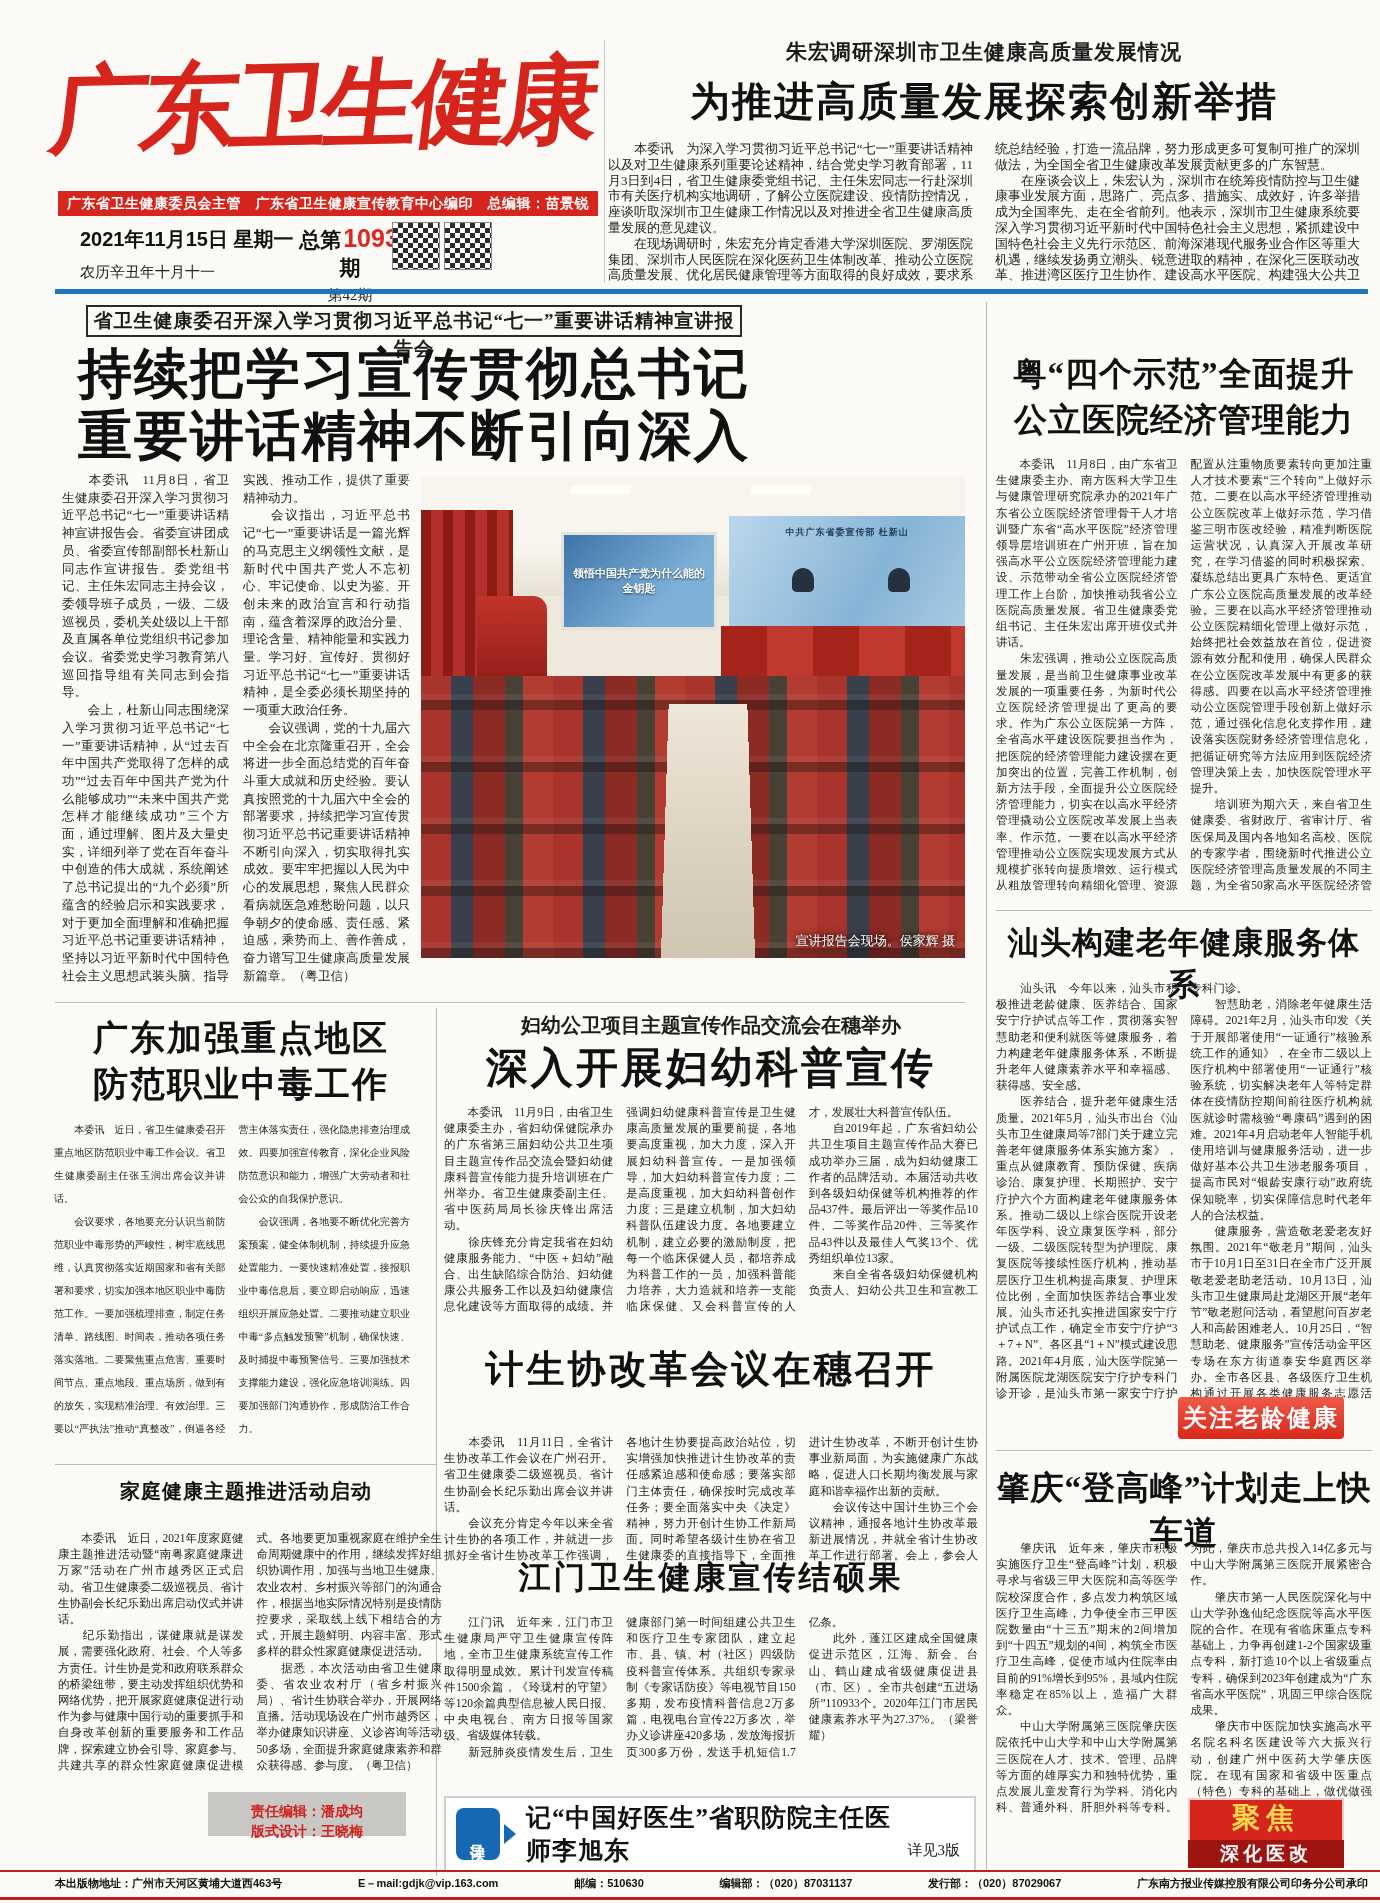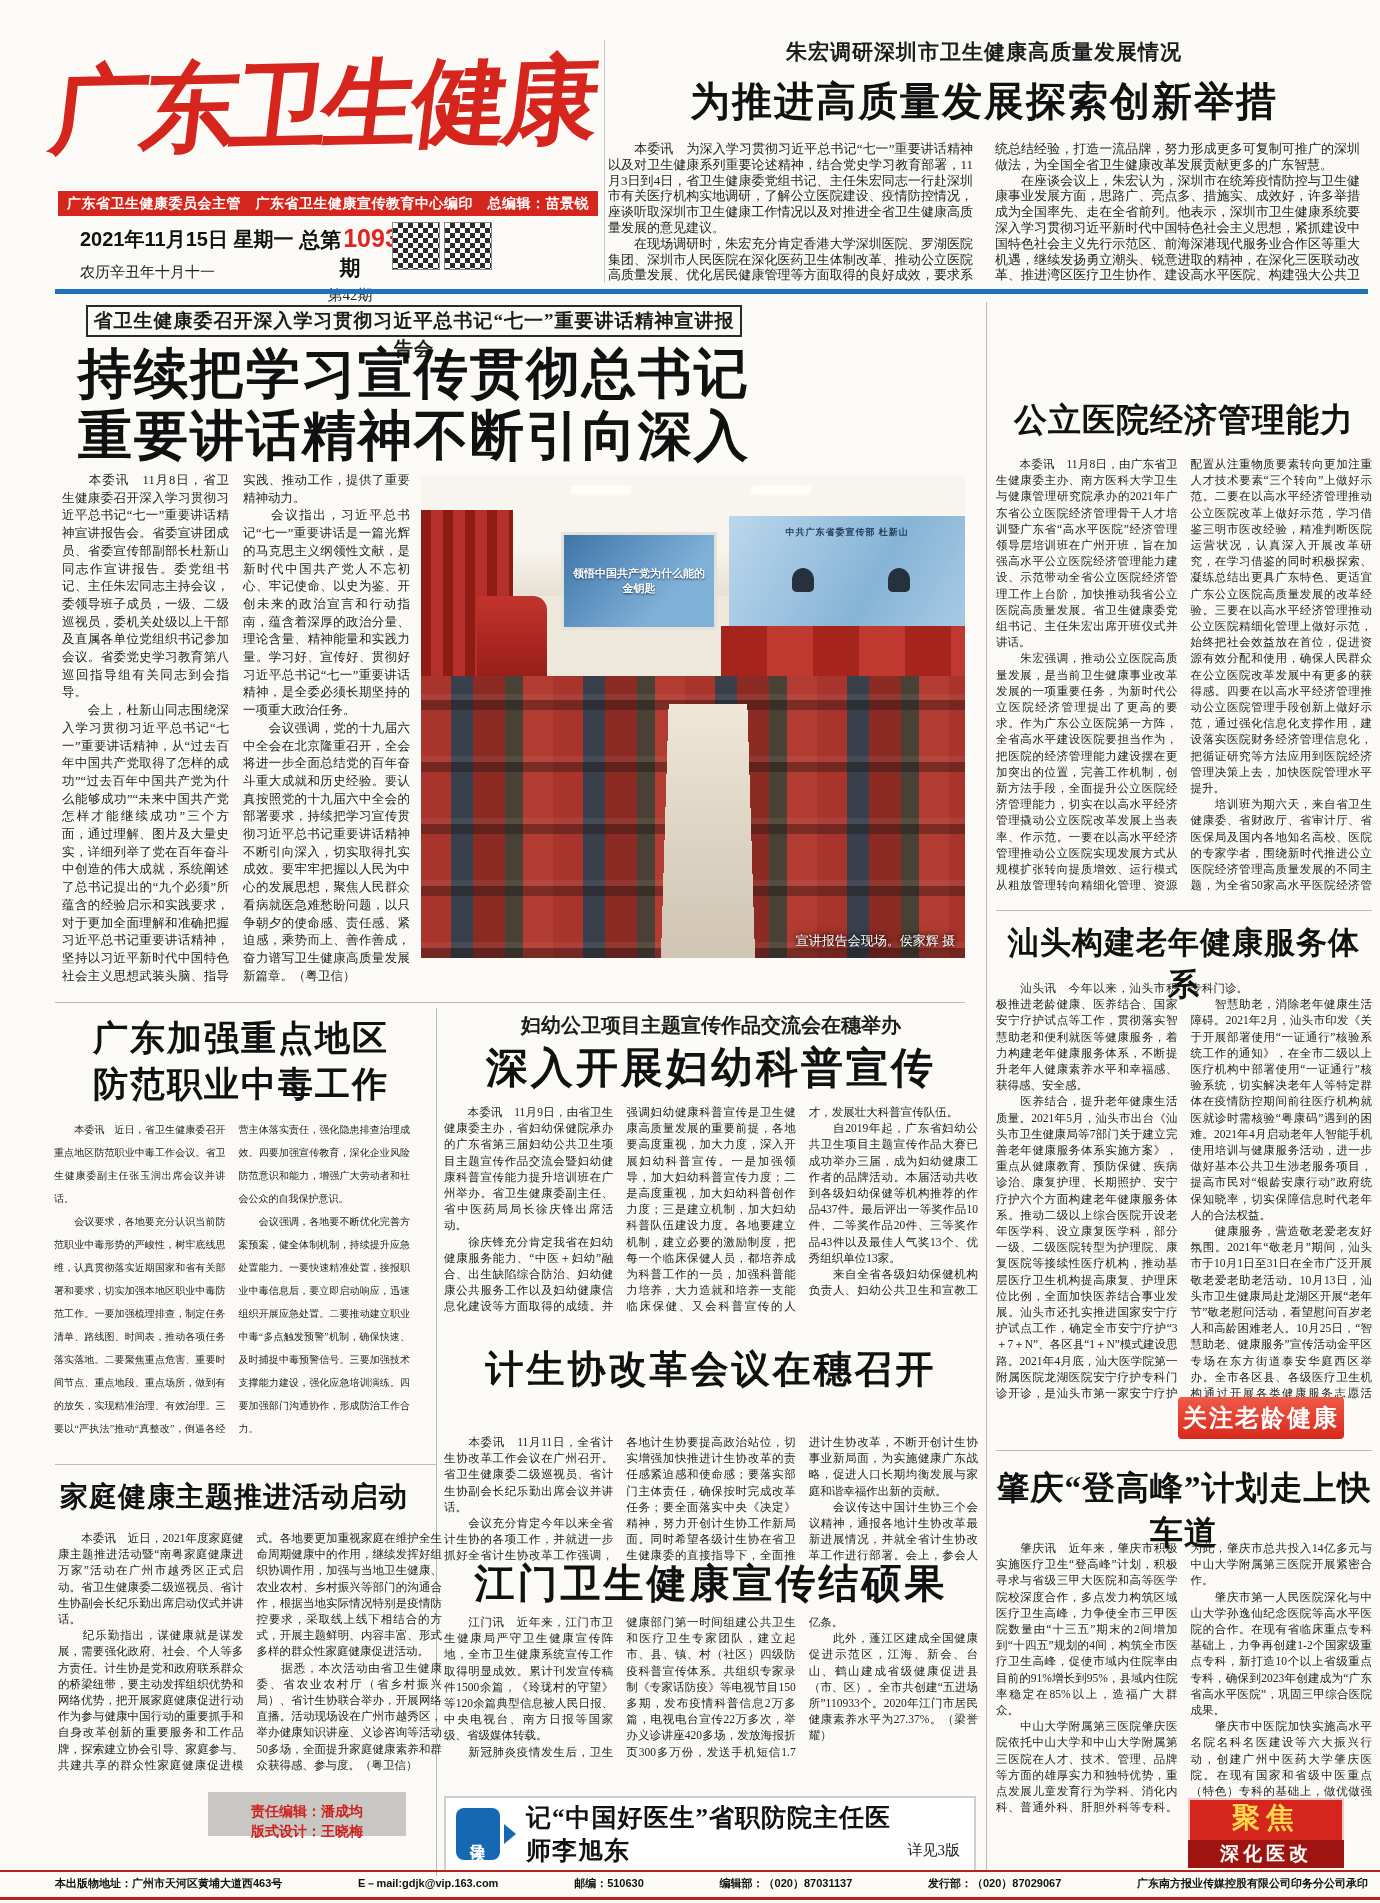--- a/index.html
+++ b/index.html
@@ -70,36 +70,36 @@
           repeating-linear-gradient(90deg,#a8342c 0 30px,#39404c 30px 52px,#8c2b24 52px 84px,#4a4136 84px 102px,#b23c31 102px 132px);}
   .ph-aisle{position:absolute;left:244px;top:214px;width:86px;bottom:0;
         background:linear-gradient(#efe7d8,#cfc4b2);transform:perspective(300px) rotateX(12deg);}
   .ph-caption{position:absolute;right:10px;bottom:8px;color:#fff;font-size:13px;
         text-shadow:0 0 4px rgba(0,0,0,.9),0 0 8px rgba(0,0,0,.7);}
   
   .poison-h1{position:absolute;left:55px;top:1016px;width:372px;font-size:35px;line-height:46px;letter-spacing:2px;}
   .poison-h2{position:absolute;left:55px;top:1062px;width:372px;font-size:35px;line-height:46px;letter-spacing:2px;}
   .poison-body{position:absolute;left:54px;top:1118px;width:356px;height:338px;column-count:2;column-gap:13px;
         font-size:10px;line-height:23px;}
-  .family-h{position:absolute;left:43px;top:1478px;width:382px;font-size:28px;letter-spacing:1px;}
+  .family-h{position:absolute;left:55px;top:1478px;width:382px;font-size:20px;letter-spacing:1px;}
   .family-body{position:absolute;left:58px;top:1530px;width:384px;height:254px;column-count:2;column-gap:13px;
         font-size:11.5px;line-height:16.2px;}
   .editor-box{position:absolute;left:208px;top:1792px;width:198px;height:44px;background:#c8c7c3;
         text-align:center;padding-top:9px;box-sizing:border-box;}
   .editor-box div{color:#cf2320;font-weight:bold;font-size:14px;line-height:20px;
         font-family:"Liberation Sans", sans-serif;}
   
   .mat-kicker{position:absolute;left:444px;top:1012px;width:534px;font-size:20px;font-weight:bold;text-align:center;}
   .mat-h{position:absolute;left:444px;top:1040px;width:534px;font-size:42px;letter-spacing:3px;}
   .mat-body{position:absolute;left:444px;top:1104px;width:534px;height:226px;column-count:3;column-gap:13px;
         font-size:11.5px;line-height:16.2px;}
   .fp-h{position:absolute;left:444px;top:1344px;width:534px;font-size:38px;letter-spacing:3px;}
   .fp-body{position:absolute;left:444px;top:1402px;width:534px;height:140px;column-count:3;column-gap:13px;
         font-size:11.5px;line-height:16.2px;margin-top:32px;}
-  .jm-h{position:absolute;left:444px;top:1556px;width:534px;font-size:40px;letter-spacing:3px;}
+  .jm-h{position:absolute;left:444px;top:1556px;width:534px;font-size:32px;letter-spacing:3px;}
   .jm-body{position:absolute;left:444px;top:1614px;width:534px;height:174px;column-count:3;column-gap:13px;
         font-size:11.5px;line-height:16.2px;}
   .daodu-box{position:absolute;left:444px;top:1796px;width:532px;height:76px;border:2px solid #cfcfcd;
         background:#fff;display:flex;align-items:center;box-sizing:border-box;padding:0 14px 0 10px;justify-content:space-between;}
   .daodu-badge{width:44px;height:52px;background:#1568b1;border-radius:8px;color:#fff;
         font-family:"Liberation Sans", sans-serif;font-weight:bold;font-size:15px;line-height:17px;
         display:flex;align-items:center;justify-content:center;text-align:center;writing-mode:vertical-rl;
         text-orientation:upright;letter-spacing:2px;position:relative;flex:0 0 auto;}
   .daodu-arrow{width:0;height:0;border-top:10px solid transparent;border-bottom:10px solid transparent;
         border-left:12px solid #1568b1;margin:0 10px 0 4px;}
@@ -231,20 +231,21 @@
 　　新冠肺炎疫情发生后，卫生健康部门第一时间组建公共卫生和医疗卫生专家团队，建立起市、县、镇、村（社区）四级防疫科普宣传体系。共组织专家录制《专家话防疫》等电视节目150多期，发布疫情科普信息2万多篇，电视电台宣传22万多次，举办义诊讲座420多场，发放海报折页300多万份，发送手机短信1.7亿条。
 　　此外，蓬江区建成全国健康促进示范区，江海、新会、台山、鹤山建成省级健康促进县（市、区）。全市共创建“五进场所”110933个。2020年江门市居民健康素养水平为27.37%。（梁誉耀）</div>
 
   <div class="daodu-box">
     <div class="daodu-badge">导读</div>
     <div class="daodu-arrow"></div>
     <div class="daodu-text">记“中国好医生”省职防院主任医师李旭东</div>
     <div class="daodu-see">详见3版</div>
   </div>
 
+  <div class="hosp-h1 hl">粤“四个示范”全面提升</div>
   <div class="hosp-h2 hl">公立医院经济管理能力</div>
   <div class="hosp-body body-cols">　　本委讯　11月8日，由广东省卫生健康委主办、南方医科大学卫生与健康管理研究院承办的2021年广东省公立医院经济管理骨干人才培训暨广东省“高水平医院”经济管理领导层培训班在广州开班，旨在加强高水平公立医院经济管理能力建设、示范带动全省公立医院经济管理工作上台阶，加快推动我省公立医院高质量发展。省卫生健康委党组书记、主任朱宏出席开班仪式并讲话。
 　　朱宏强调，推动公立医院高质量发展，是当前卫生健康事业改革发展的一项重要任务，为新时代公立医院经济管理提出了更高的要求。作为广东公立医院第一方阵，全省高水平建设医院要担当作为，把医院的经济管理能力建设摆在更加突出的位置，完善工作机制，创新方法手段，全面提升公立医院经济管理能力，切实在以高水平经济管理撬动公立医院改革发展上当表率、作示范。一要在以高水平经济管理推动公立医院实现发展方式从规模扩张转向提质增效、运行模式从粗放管理转向精细化管理、资源配置从注重物质要素转向更加注重人才技术要素“三个转向”上做好示范。二要在以高水平经济管理推动公立医院改革上做好示范，学习借鉴三明市医改经验，精准判断医院运营状况，认真深入开展改革研究，在学习借鉴的同时积极探索、凝练总结出更具广东特色、更适宜广东公立医院高质量发展的改革经验。三要在以高水平经济管理推动公立医院精细化管理上做好示范，始终把社会效益放在首位，促进资源有效分配和使用，确保人民群众在公立医院改革发展中有更多的获得感。四要在以高水平经济管理推动公立医院管理手段创新上做好示范，通过强化信息化支撑作用，建设落实医院财务经济管理信息化，把循证研究等方法应用到医院经济管理决策上去，加快医院管理水平提升。
 　　培训班为期六天，来自省卫生健康委、省财政厅、省审计厅、省医保局及国内各地知名高校、医院的专家学者，围绕新时代推进公立医院经济管理高质量发展的不同主题，为全省50家高水平医院经济管理领导层、公立医院经济管理骨干人才授课。（蔡良全）</div>
 
   <div class="hline" style="left:996px;top:910px;width:376px;"></div>
   <div class="st-h hl">汕头构建老年健康服务体系</div>
   <div class="st-body body-cols">　　汕头讯　今年以来，汕头市积极推进老龄健康、医养结合、国家安宁疗护试点等工作，贯彻落实智慧助老和便利就医等健康服务，着力构建老年健康服务体系，不断提升老年人健康素养水平和幸福感、获得感、安全感。
 　　医养结合，提升老年健康生活质量。2021年5月，汕头市出台《汕头市卫生健康局等7部门关于建立完善老年健康服务体系实施方案》，重点从健康教育、预防保健、疾病诊治、康复护理、长期照护、安宁疗护六个方面构建老年健康服务体系。推动二级以上综合医院开设老年医学科、设立康复医学科，部分一级、二级医院转型为护理院、康复医院等接续性医疗机构，推动基层医疗卫生机构提高康复、护理床位比例，全面加快医养结合事业发展。汕头市还扎实推进国家安宁疗护试点工作，确定全市安宁疗护“3＋7＋N”、各区县“1＋N”模式建设思路。2021年4月底，汕大医学院第一附属医院龙湖医院安宁疗护专科门诊开诊，是汕头市第一家安宁疗护专科门诊。
 　　智慧助老，消除老年健康生活障碍。2021年2月，汕头市印发《关于开展部署使用“一证通行”核验系统工作的通知》，在全市二级以上医疗机构中部署使用“一证通行”核验系统，切实解决老年人等特定群体在疫情防控期间前往医疗机构就医就诊时需核验“粤康码”遇到的困难。2021年4月启动老年人智能手机使用培训与健康服务活动，进一步做好基本公共卫生涉老服务项目，提高市民对“银龄安康行动”政府统保知晓率，切实保障信息时代老年人的合法权益。

